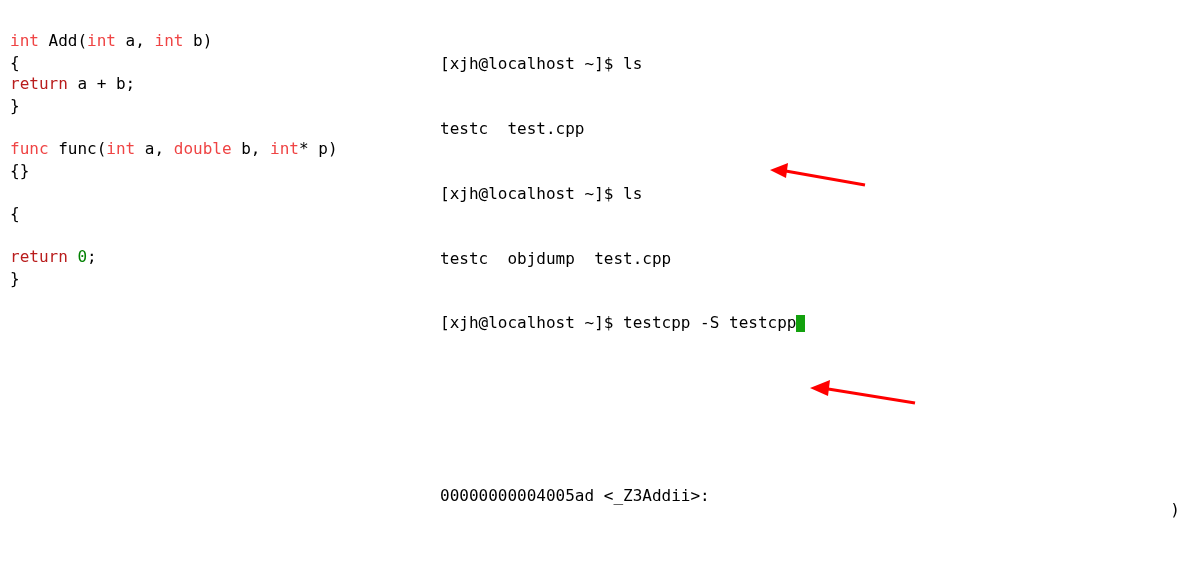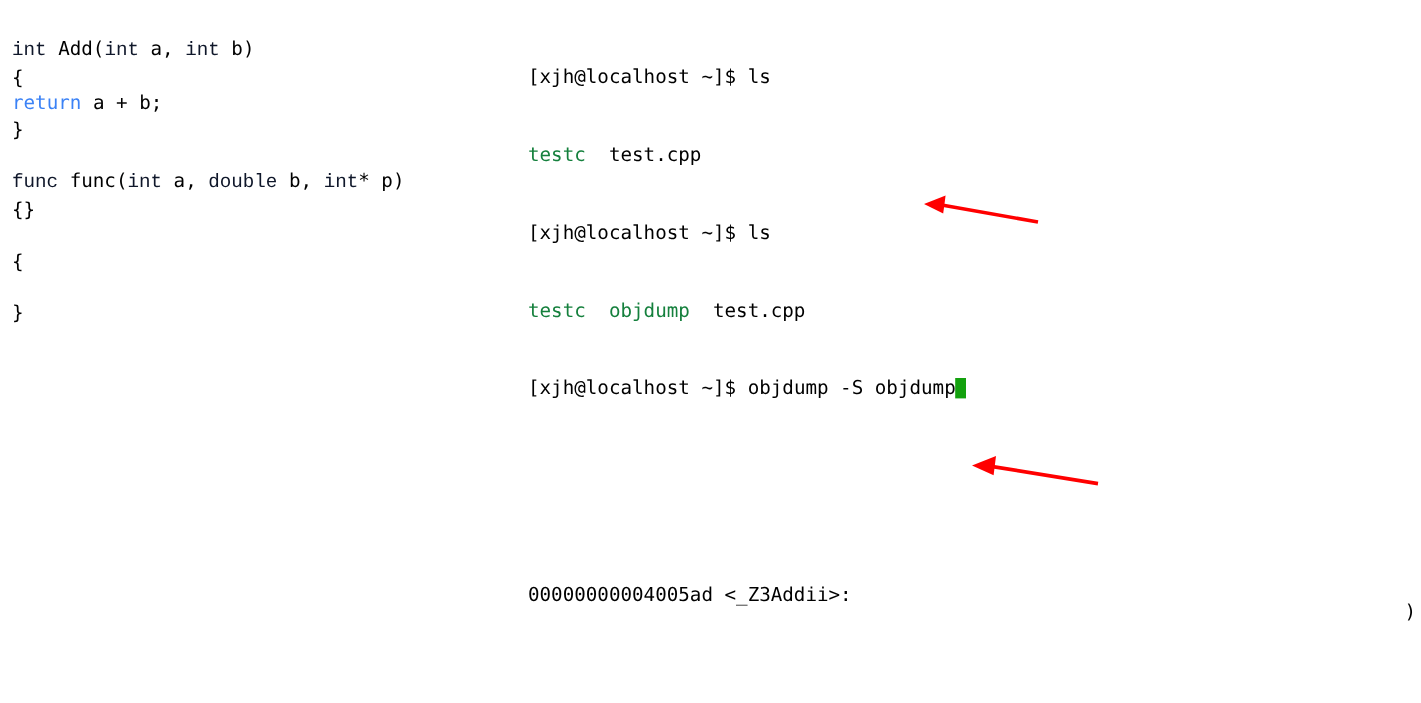--- a/index.html
+++ b/index.html
@@ -22,25 +22,25 @@
     width: 430px;
     flex-shrink: 0;
     padding-top: 20px;
     line-height: 1.35;
   }
   .terminal-pane {
     flex: 1;
     line-height: 1.35;
     white-space: pre;
   }
-  .kw-type { color: #0f172a; font-family: Liberation Mono, monospace; }
-  .kw-ret { color: #3b82f6; }
+  .kw-type { color: #ef4444; }
+  .kw-ret { color: #b91c1c; }
   .num { color: #008000; }
   .cursor-box { border: 1px solid #444; padding: 0 1px;}
-  .green { color: #15803d; margin-top: 46px; }
+  .green { color: #000000; margin-top: 46px; }
   .cursor-block {
     display: inline-block;
     width: 0.55em;
     height: 1.1em;
     background: #13a10e;
     vertical-align: text-bottom;
   }
   .section-spacer { height: 1.35em; }
   svg.arrow { position: absolute; pointer-events: none; }
 </style>
@@ -59,29 +59,32 @@
     </div>
     <div>}</div>
     <div>&nbsp;</div>
     <div>
       <span class="kw-type">func</span><span> func(</span><span class="kw-type">int</span><span> a</span><span>, </span><span class="kw-type">double</span><span> b</span><span>, </span><span class="kw-type">int</span><span>* p)</span>
     </div>
     <div>{}</div>
     <div>&nbsp;</div>
     <div>{</div>
     <div>&nbsp;</div>
+    <div>
+      <span>        </span><span class="kw-ret">return</span><span> </span><span class="num">0</span><span>;</span>
+    </div>
     <div>}</div>
   </div>
 
   <div class="terminal-pane">
     <div><span>[xjh@localhost ~]$ </span><span>ls</span></div>
     <div><span class="green">testc</span><span>  test.cpp</span></div>
     <div><span>[xjh@localhost ~]$ </span><span>ls</span></div>
     <div><span class="green">testc  objdump</span><span>  test.cpp</span></div>
-    <div><span>[xjh@localhost ~]$ </span><span>objdump -S objdump</span><span class="cursor-block"></span></div>
+    <div><span>[xjh@localhost ~]$ </span><span>testcpp -S testcpp</span><span class="cursor-block"></span></div>
 
     <div class="section-spacer"></div>
 
     <div>00000000004005ad &lt;_Z3Addii&gt;:</div>
     
 
     
 
     
     

